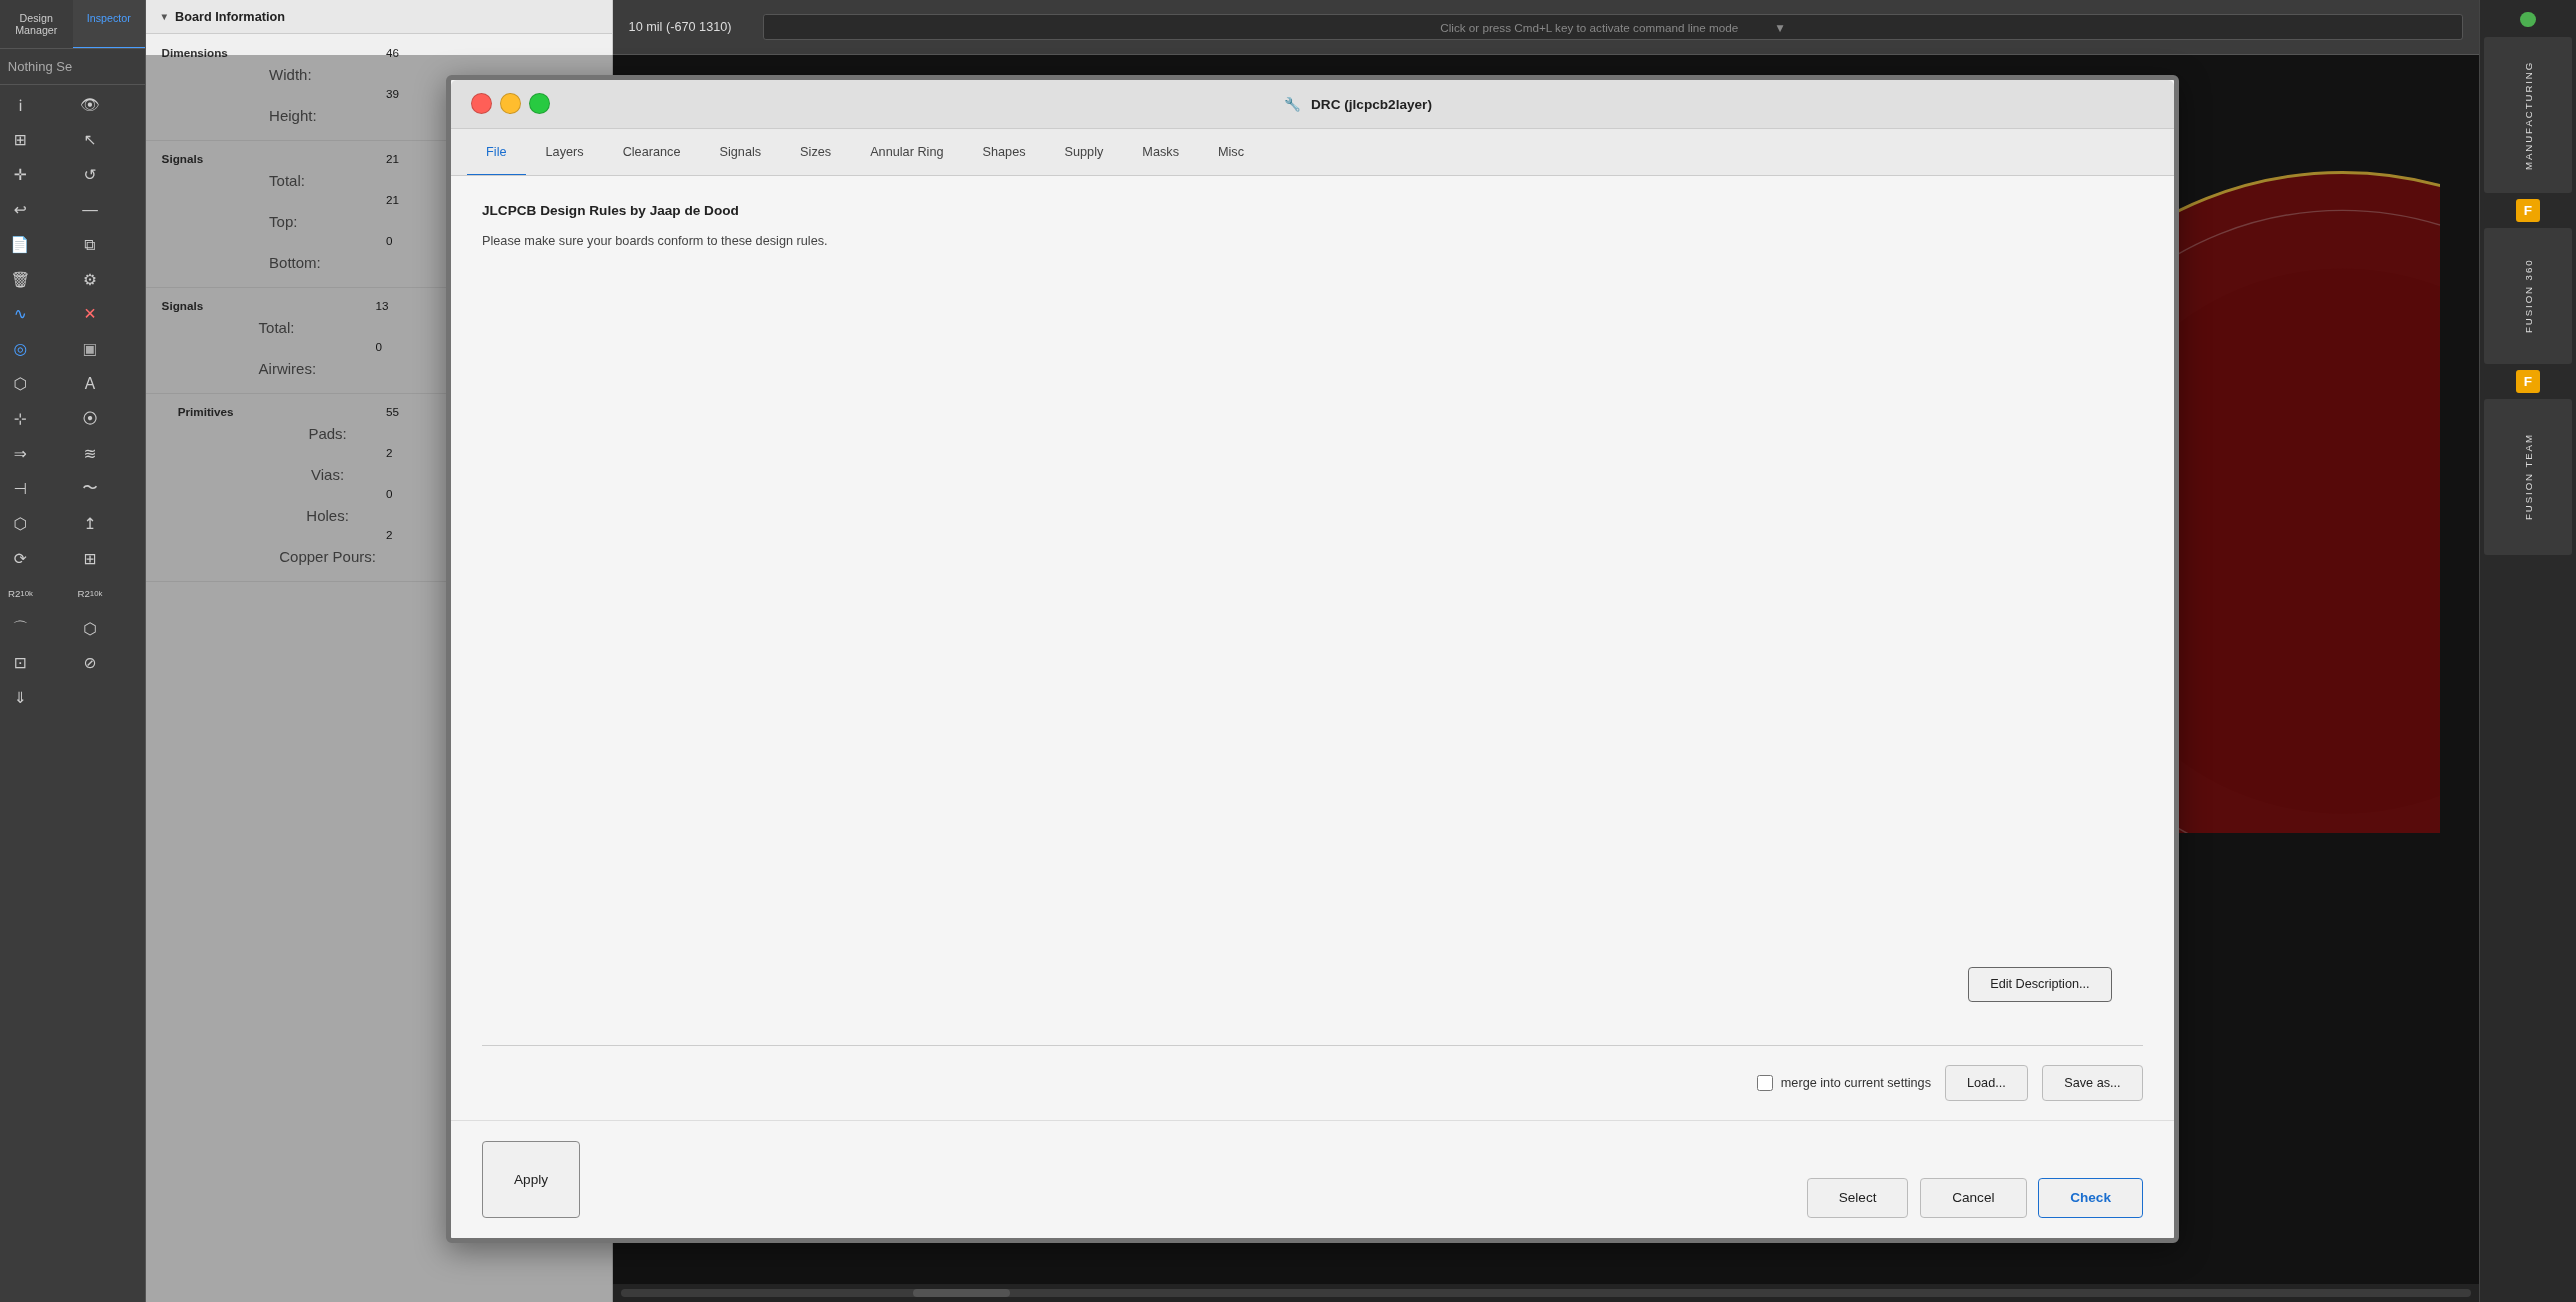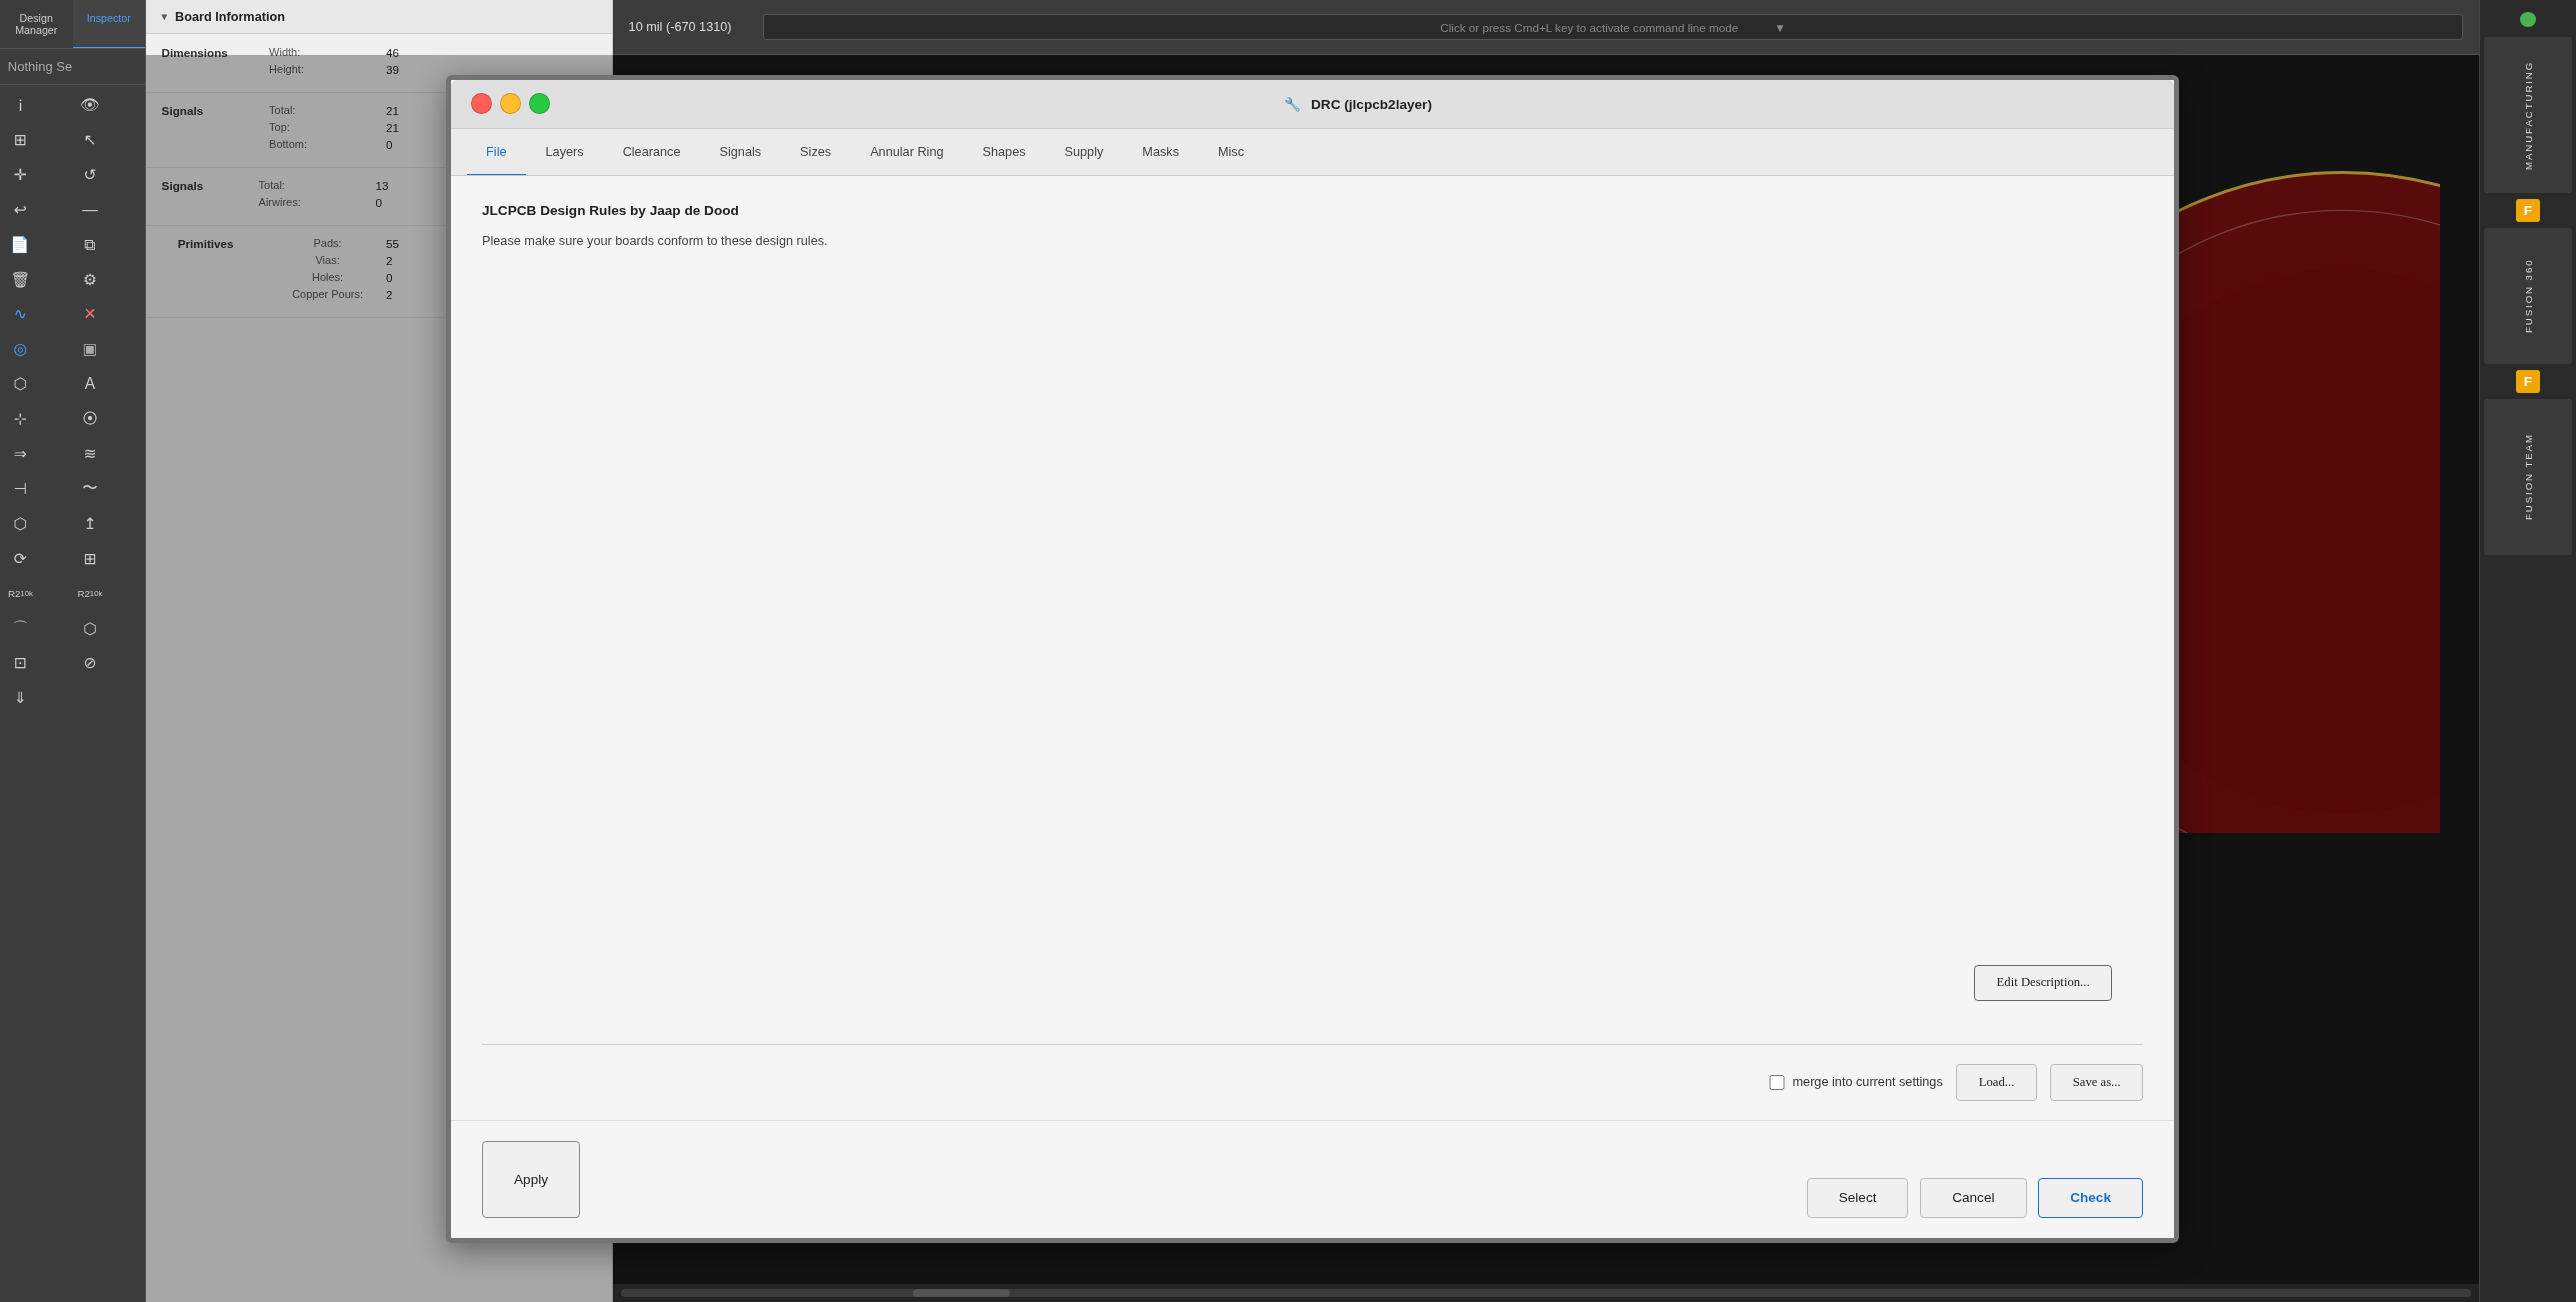--- a/index.html
+++ b/index.html
@@ -113,22 +113,23 @@
       margin-bottom: 7.8px;
     }
 
     .info-row {
       display: flex;
       margin-bottom: 3.9px;
     }
 
     .info-label {
       color: #555;
-      font-size: 11px;
+      font-size: 15px;
       width: 117px;
+      margin-top: 20px;
     }
 
     .info-value {
       color: #222;
       font-size: 11.7px;
     }
 
     
     .canvas-area {
       flex: 1;
@@ -310,21 +311,20 @@
     }
 
     .btn {
       padding: 9.7px 21.4px;
       border: 1px solid #bbb;
       background: #f0f0f0;
       border-radius: 3.9px;
       font-size: 12.7px;
       cursor: pointer;
       color: #222;
-      font-family: Liberation Serif, serif;
     }
 
     .btn-primary {
       background: #f0f0f0;
       border: 1.5px solid #666;
     }
 
     .dialog-separator {
       height: 1px;
       background: #ccc;

